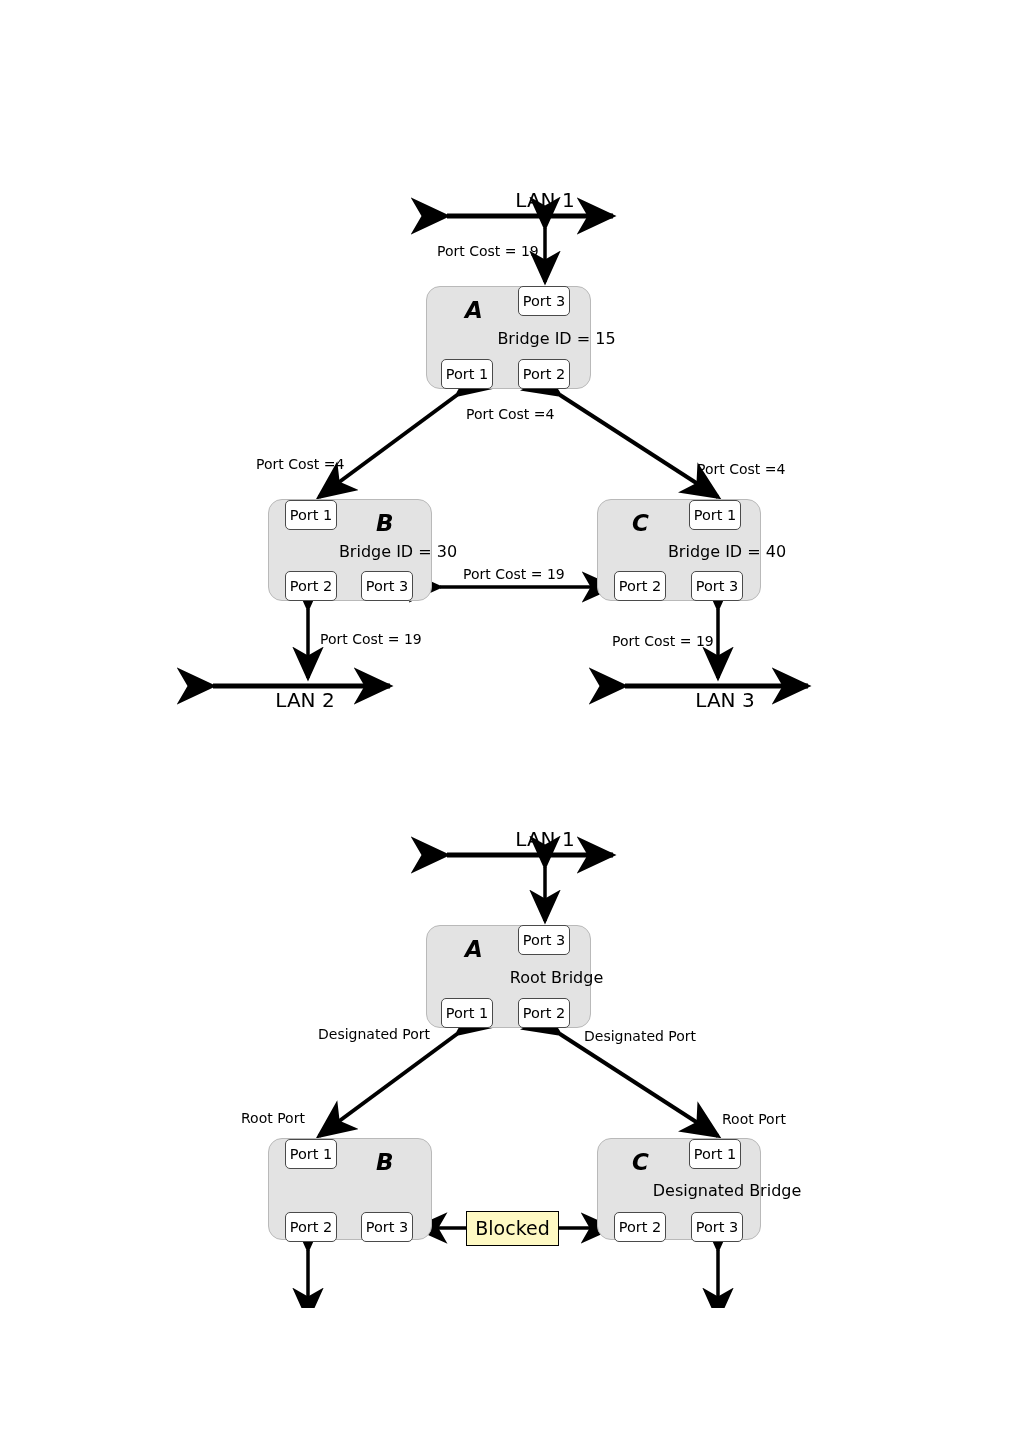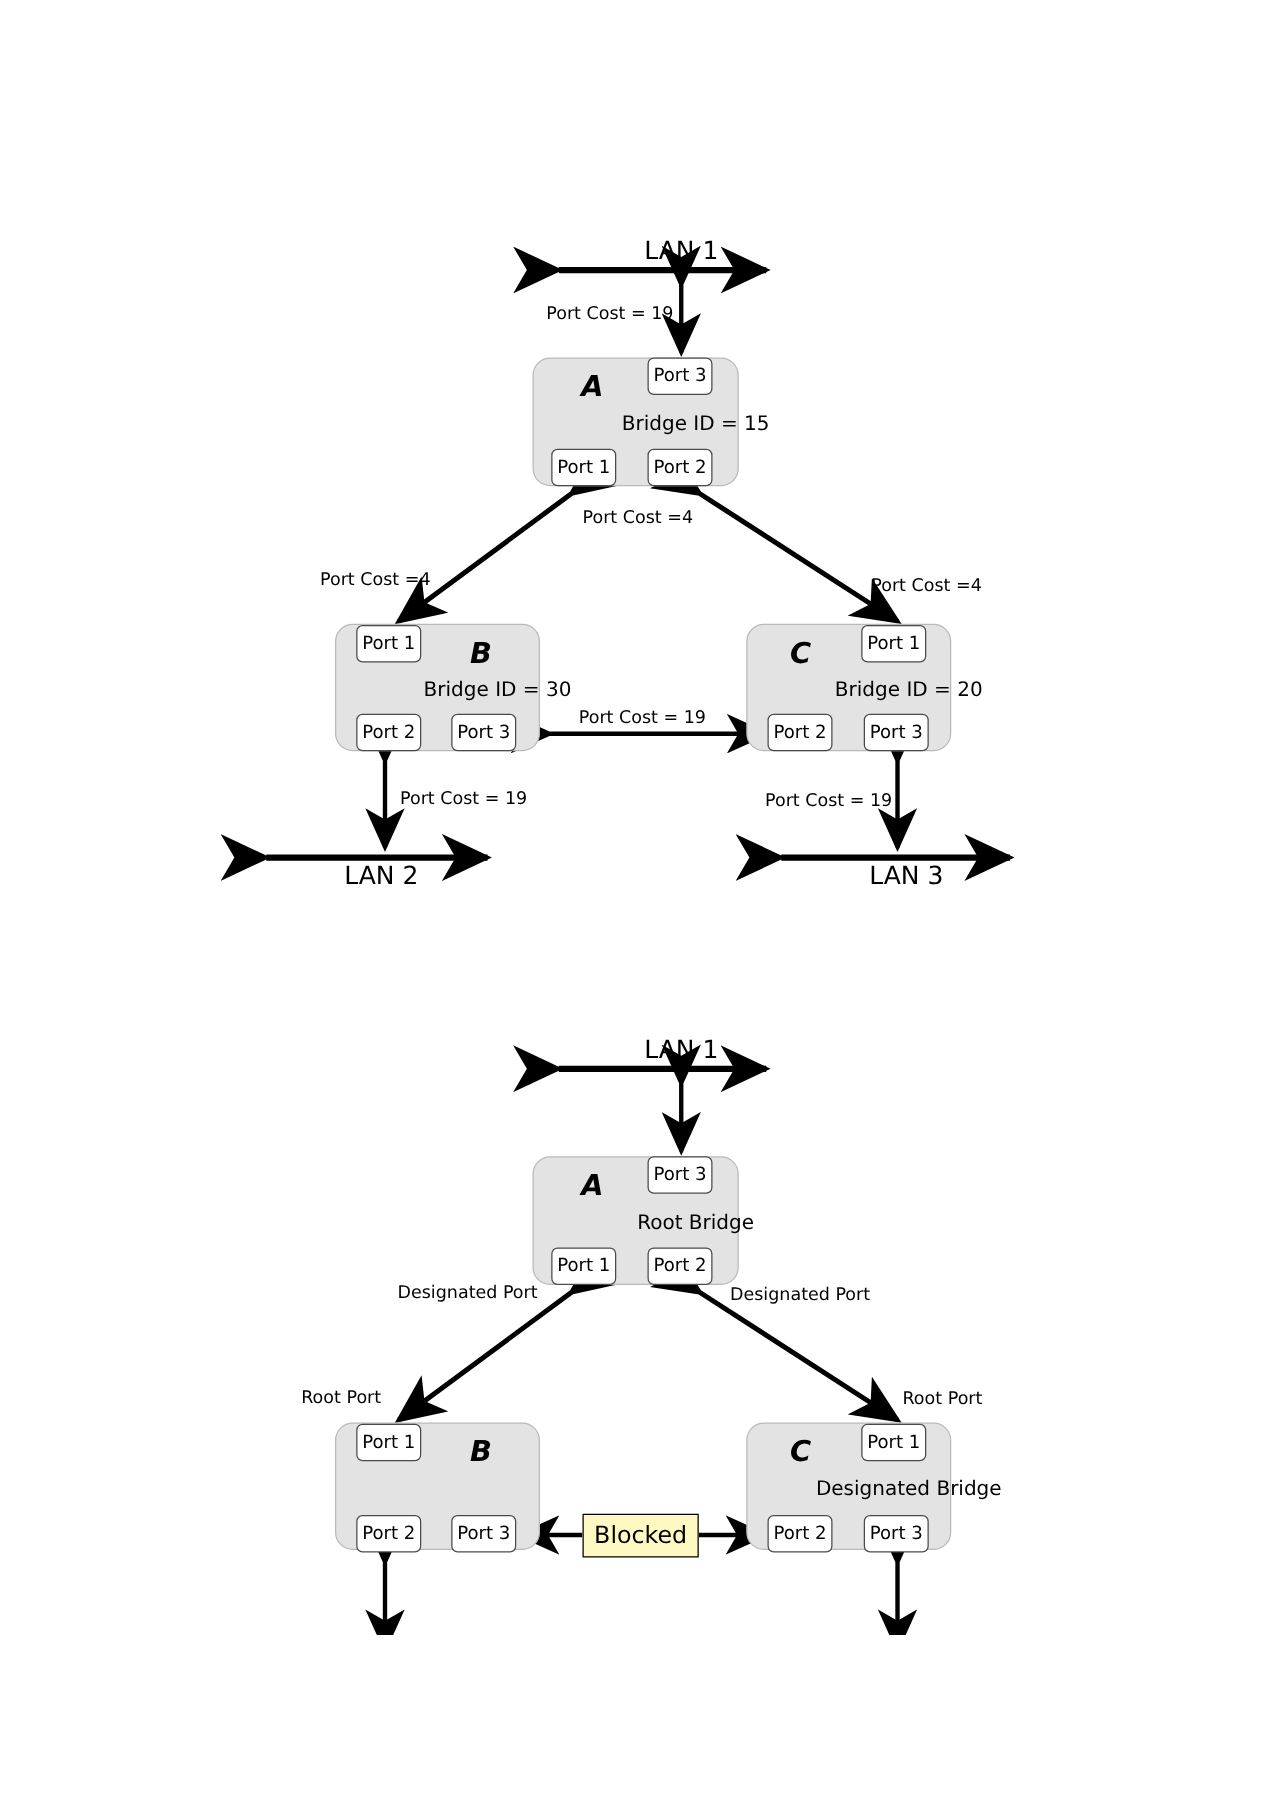--- a/index.html
+++ b/index.html
@@ -158,21 +158,21 @@
     <div class="bridge" style="left:268px; top:499px; width:164px; height:102px;">
       <div class="bridge-letter" style="left:107px; top:10px;">B</div>
       <div class="bridge-sub" style="left:0px; top:42px;">Bridge ID = 30</div>
     </div>
     <div class="port" style="left:285px; top:500px;">Port 1</div>
     <div class="port" style="left:285px; top:571px;">Port 2</div>
     <div class="port" style="left:361px; top:571px;">Port 3</div>
 
     <div class="bridge" style="left:597px; top:499px; width:164px; height:102px;">
       <div class="bridge-letter" style="left:34px; top:10px;">C</div>
-      <div class="bridge-sub" style="left:0px; top:42px;">Bridge ID = 20</div>
+      <div class="bridge-sub" style="left:0px; top:42px;">Bridge ID = 40</div>
     </div>
     <div class="port" style="left:689px; top:500px;">Port 1</div>
     <div class="port" style="left:614px; top:571px;">Port 2</div>
     <div class="port" style="left:691px; top:571px;">Port 3</div>
 
     <div class="label" style="left:437px; top:243px;">Port Cost = 19</div>
     <div class="label" style="left:256px; top:456px;">Port Cost =4</div>
     <div class="label" style="left:466px; top:406px;">Port Cost =4</div>
     <div class="label" style="left:697px; top:461px;">Port Cost =4</div>
     <div class="label" style="left:463px; top:566px;">Port Cost = 19</div>

